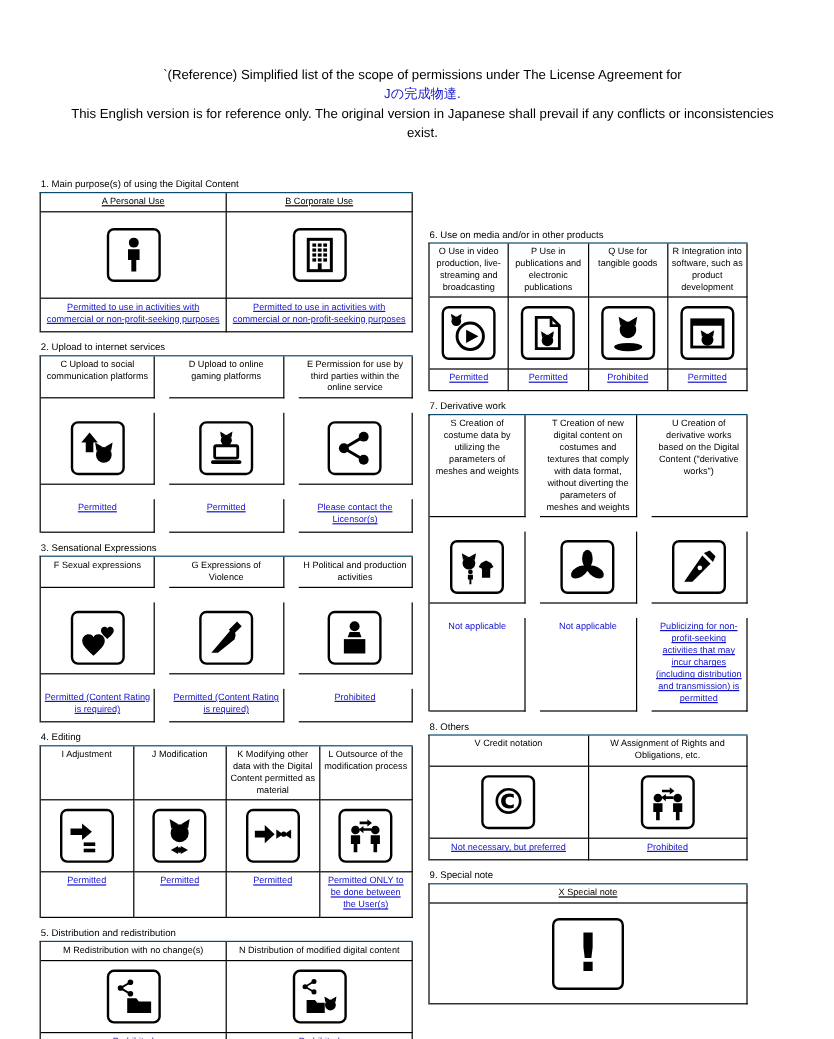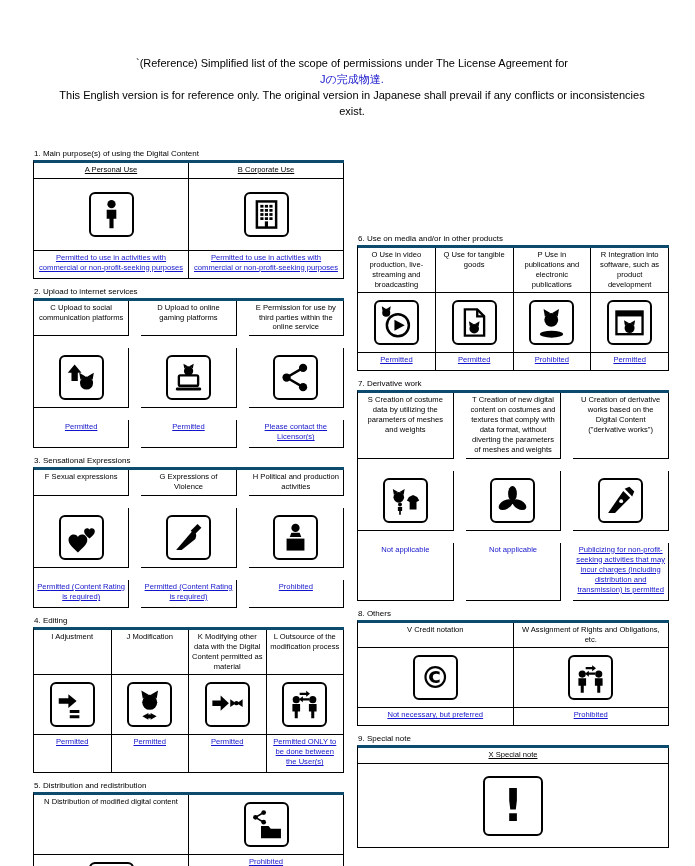--- a/index.html
+++ b/index.html
@@ -9,24 +9,24 @@
     font-family:"Liberation Sans", sans-serif; position:relative; overflow:hidden;
   }
   .page { padding:56px 24px 0 33px; }
   .titleblock {
     max-width:612px; margin:0 auto 24px auto; text-align:center;
     font-weight:normal; font-size:11px; line-height:1.45;
   }
   .work-name { color:#1414cc; }
   .columns { display:flex; gap:13px; align-items:center; }
   .col-left { width:311px; flex:none; }
-  .col-right { width:312px; flex:none; }
+  .col-right { width:266px; flex:none; }
   .section { margin-bottom:8px; }
   .section-label { font-size:8px; margin:5px 0 2px 1px; }
-  .table { display:grid; border-top:3px solid #0c4a6e; border-left:1px solid #000; background:#fff; }
+  .table { display:grid; border-top:1px solid #0c4a6e; border-left:1px solid #000; background:#fff; }
   .table > div { border-right:1px solid #000; border-bottom:1px solid #000; }
   .cols-1 { grid-template-columns:1fr; }
   .cols-2 { grid-template-columns:1fr 1fr; }
   .cols-3 { grid-template-columns:repeat(3,1fr);gap:12px; }
   .cols-4 { grid-template-columns:repeat(4,1fr); }
   .th { font-size:7.6px; line-height:1.3; text-align:center; padding:2px 3px 3px; }
   .th.u { text-decoration:underline; }
   .ti { display:flex; align-items:center; justify-content:center; min-height:60px; padding:5px; }
   .ti.tall { min-height:72px; }
   .ti.xl { min-height:84px; }
@@ -242,20 +242,21 @@
           <div class="ts">Permitted</div>
           <div class="ts">Permitted</div>
           <div class="ts">Permitted</div>
           <div class="ts">Permitted ONLY to be done between the User(s)</div>
         </div>
       </div>
 
       <div class="section">
         <div class="section-label">5. Distribution and redistribution</div>
         <div class="table cols-2">
+          <div class="th">M Redistribution with no change(s)</div>
           <div class="th">N Distribution of modified digital content</div>
           <div class="ti">
             <span class="ibox">
               <svg class="ic" viewBox="0 0 24 24">
                   <g transform="translate(1.2,0.8) scale(0.5)">
                     <path d="M5.5 12 L17.5 5 M5.5 12 L17.5 19" stroke="#000" stroke-width="2.4" fill="none"></path>
                     <circle cx="5.5" cy="12" r="3.4"></circle>
                     <circle cx="17.5" cy="5" r="3.4"></circle>
                     <circle cx="17.5" cy="19" r="3.4"></circle>
                   </g>
@@ -283,22 +284,22 @@
       </div>
 
     </div>
 
     <div class="col-right">
 
       <div class="section">
         <div class="section-label">6. Use on media and/or in other products</div>
         <div class="table cols-4">
           <div class="th">O Use in video production, live-streaming and broadcasting</div>
+          <div class="th">P Use in publications and electronic publications</div>
           <div class="th">Q Use for tangible goods</div>
-          <div class="th">P Use in publications and electronic publications</div>
           <div class="th">R Integration into software, such as product development</div>
           <div class="ti">
             <span class="ibox">
               <svg class="ic" viewBox="0 0 24 24">
                   <use href="#cat" transform="translate(-0.5,-1) scale(0.42)"></use>
                   <circle cx="13" cy="14" r="8" fill="none" stroke="#000" stroke-width="1.8"></circle>
                   <polygon points="10.5,10 18,14 10.5,18"></polygon>
                 </svg>
             </span>
           </div>

